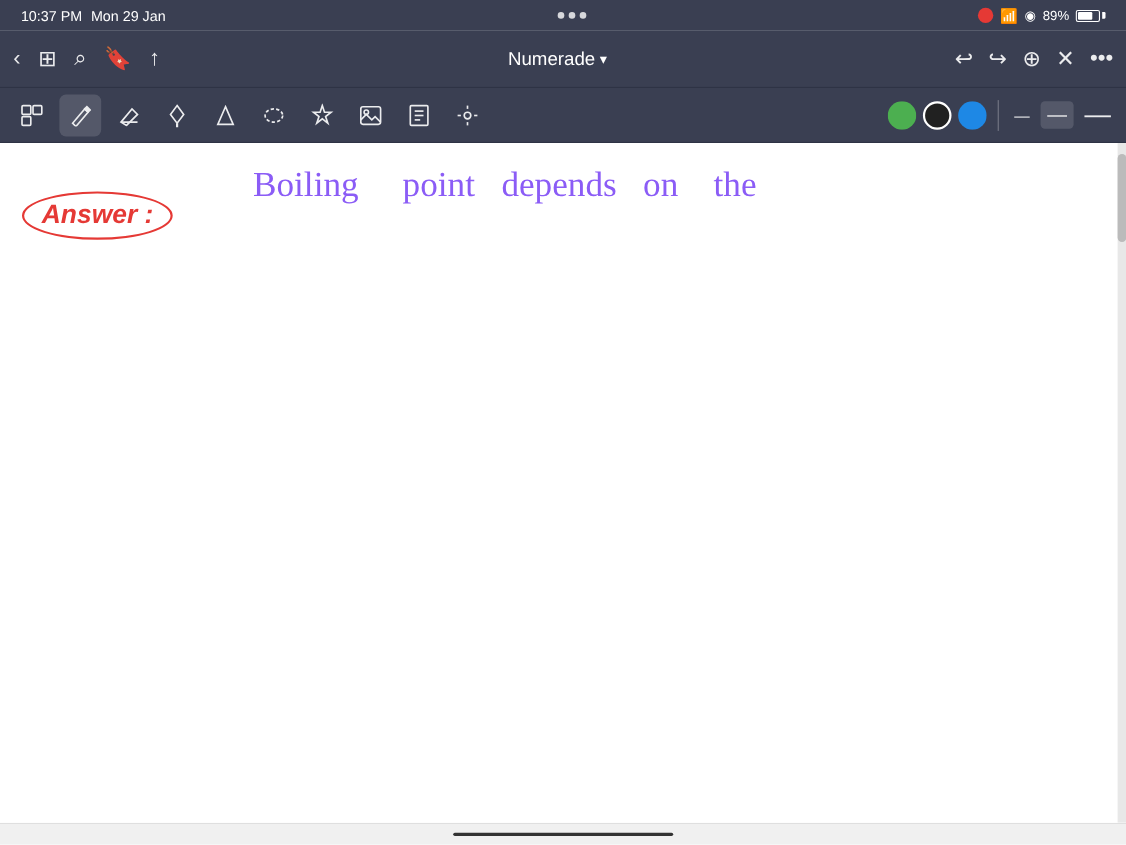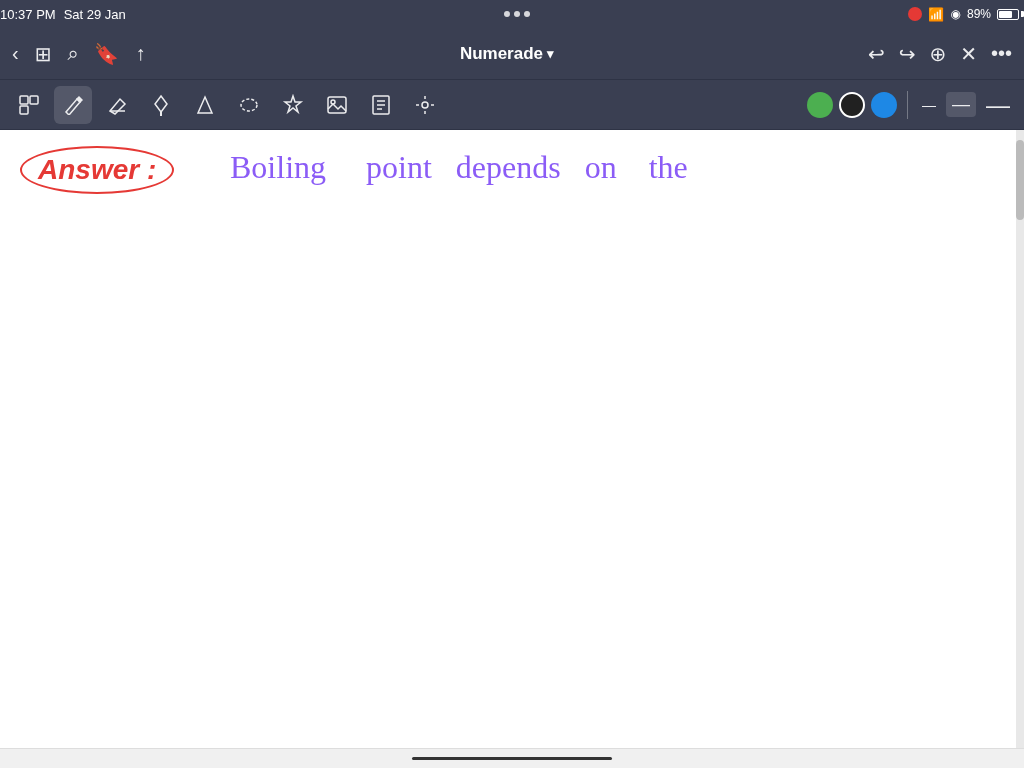--- a/index.html
+++ b/index.html
@@ -11,21 +11,21 @@
       background: #fff;
     }
 
     
     .status-bar {
       height: 28px;
       background: #3a3f52;
       display: flex;
       align-items: center;
       justify-content: space-between;
-      padding: 0 0;
+      padding: 0 19px;
       color: #fff;
       font-size: 13px;
     }
     .status-left { display: flex; align-items: center; gap: 8px; }
     .status-center { display: flex; gap: 4px; align-items: center; }
     .status-right { display: flex; align-items: center; gap: 6px; font-size: 12px; }
     .status-dot { width: 6px; height: 6px; border-radius: 50%; background: #fff; opacity: 0.8; }
 
     
     .title-bar {
@@ -37,21 +37,21 @@
       padding: 0 12px;
       border-bottom: 1px solid #2e3345;
     }
     .title-bar-left { display: flex; align-items: center; gap: 16px; }
     .title-bar-center {
       display: flex;
       align-items: center;
       gap: 4px;
       color: #fff;
       font-size: 17px;
-      font-weight: 700;
+      font-weight: 400;
     }
     .title-bar-right { display: flex; align-items: center; gap: 14px; }
     .tb-icon {
       color: #fff;
       font-size: 20px;
       cursor: pointer;
       opacity: 0.9;
     }
     .chevron-down { font-size: 13px; color: #fff; }
 
@@ -126,27 +126,27 @@
       height: 80px;
       background: #bbb;
       border-radius: 4px;
       position: absolute;
       top: 10px;
     }
 
     
     .answer-badge {
       position: absolute;
-      top: 16px;
+      top: 44px;
       left: 20px;
       border: 2.5px solid #e53935;
       border-radius: 50%;
       padding: 6px 16px;
       color: #e53935;
-      font-size: 28px;
+      font-size: 24px;
       font-weight: 600;
       font-style: italic;
       background: transparent;
     }
 
     
     .handwriting-content {
       position: absolute;
       top: 12px;
       left: 230px;
@@ -211,21 +211,21 @@
     }
 
     .wifi-icon { font-size: 13px; }
   </style>
 </head>
 <body>
 
 <div class="status-bar">
   <div class="status-left">
     <span>10:37 PM</span>
-    <span>Sat 29 Jan</span>
+    <span>Mon 29 Jan</span>
   </div>
   <div class="status-center">
     <span class="status-dot"></span>
     <span class="status-dot"></span>
     <span class="status-dot"></span>
   </div>
   <div class="status-right">
     <span class="record-icon"></span>
     <span class="wifi-icon">📶</span>
     <span>◉</span>

